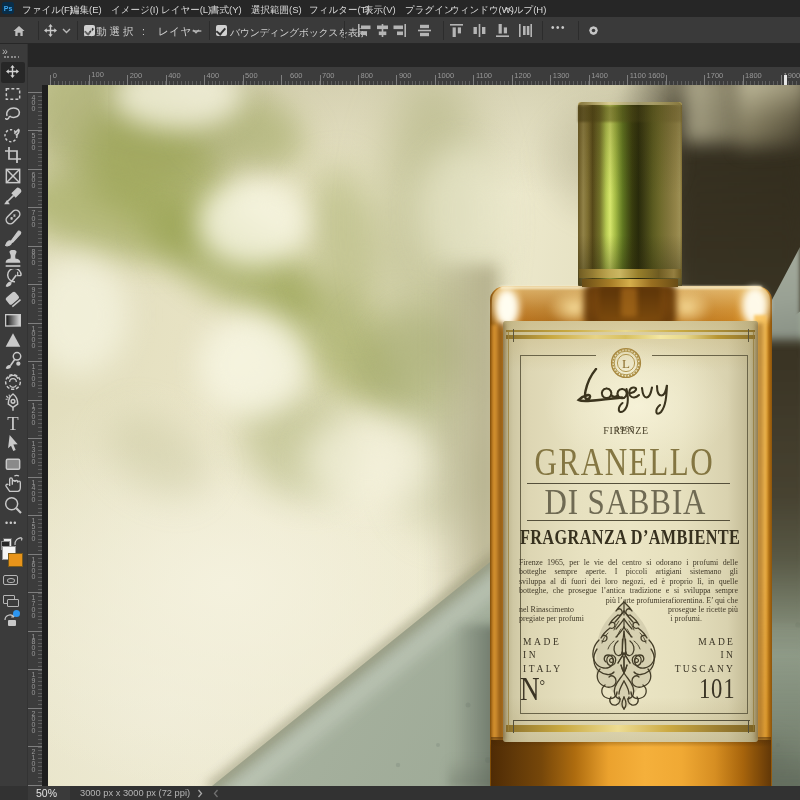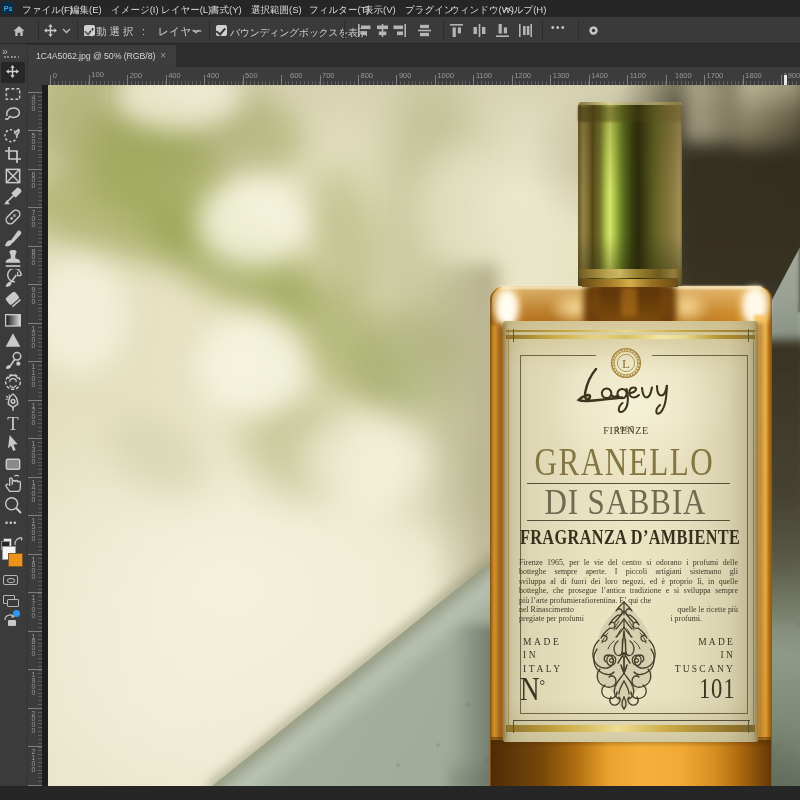--- a/index.html
+++ b/index.html
@@ -123,23 +123,20 @@
 <svg class="abs" style="left:586px;top:6px" width="15" height="15" viewBox="0 0 16 16">
 <g fill="#c5c5c5">
           <rect x="4.6" y="4.6" width="6.8" height="6.8" rx="1.2"></rect>
           <rect x="4.6" y="4.6" width="6.8" height="6.8" rx="1.2" transform="rotate(45 8 8)"></rect>
           <circle cx="8" cy="8" r="4.4"></circle>
         </g>
 <circle cx="8" cy="8" r="1.9" fill="#3a3a3a"></circle>
       </svg>
 
 </div>
-  <div id="tabbar" class="abs">
-    <div id="tab">1C4A5062.jpg @ 50% (RGB/8)<span class="x">×</span></div>
-  </div>
   <div id="toolbar" class="abs">
 <div class="abs" style="left:2px;top:1px;color:#b5b5b5;font-size:10.5px;letter-spacing:-1.5px">»</div>
 <div class="abs" style="left:4px;top:12px;width:15px;height:2px;background:repeating-linear-gradient(90deg,#8a8a8a 0 2px,transparent 2px 3.5px)"></div>
 <div class="abs" style="left:1px;top:17.5px;width:24px;height:21px;background:#272727;border-radius:2px"></div>
 <svg class="abs" style="left:6px;top:21px" width="13" height="13" viewBox="0 0 13 13" fill="#d2d2d2">
         <path d="M6.5,0 L8.7,2.8 H7.2 V5.8 H10.2 V4.3 L13,6.5 L10.2,8.7 V7.2 H7.2 V10.2 H8.7 L6.5,13 L4.3,10.2 H5.8 V7.2 H2.8 V8.7 L0,6.5 L2.8,4.3 V5.8 H5.8 V2.8 H4.3 Z"></path>
       </svg>
 <svg class="tool" style="top:39.5px" viewBox="0 0 15 15" width="20" height="20" fill="none" stroke="#c9c9c9" stroke-width="1.1">
         <rect x="2.5" y="3.5" width="10" height="8" stroke-dasharray="2.2,1.6"></rect>
       </svg>
@@ -276,21 +273,21 @@
 <span class="rlab" style="left:447.9px;top:3.5px">1100</span>
 <i class="htick" style="left:483.8px"></i>
 <span class="rlab" style="left:486.3px;top:3.5px">1200</span>
 <i class="htick" style="left:522.3px"></i>
 <span class="rlab" style="left:524.8px;top:3.5px">1300</span>
 <i class="htick" style="left:560.7px"></i>
 <span class="rlab" style="left:563.2px;top:3.5px">1400</span>
 <i class="htick" style="left:599.2px"></i>
 <span class="rlab" style="left:601.7px;top:3.5px">1100</span>
 <i class="htick" style="left:637.7px"></i>
-<span class="rlab" style="left:647px;top:3.5px">1600</span>
+<span class="rlab" style="left:620px;top:3.5px">1600</span>
 <i class="htick" style="left:676.1px"></i>
 <span class="rlab" style="left:678.6px;top:3.5px">1700</span>
 <i class="htick" style="left:714.6px"></i>
 <span class="rlab" style="left:717.1px;top:3.5px">1800</span>
 <i class="htick" style="left:753.0px"></i>
 <span class="rlab" style="left:755.5px;top:3.5px">1900</span>
 <i style="position:absolute;left:756px;top:8px;width:2.5px;height:10px;background:#e6e6e6"></i>
     </div>
   <div id="vruler" class="abs">
       <div style="position:absolute;left:10px;top:6.7px;width:4px;height:694px;background:repeating-linear-gradient(180deg,#5e5e5e 0 1px,transparent 1px 3.85px)"></div>
@@ -507,27 +504,27 @@
   <div class="abs" style="left:24px;top:162px;width:203px;height:1.4px;background:#55503a"></div>
   <div class="abs" style="left:0px;top:162px;width:245px;text-align:center;font-size:36px;line-height:38px;letter-spacing:1px;color:#6f6a52;transform:scaleX(.86);transform-origin:122px 0">DI SABBIA</div>
   <div class="abs" style="left:24px;top:198.5px;width:203px;height:1.4px;background:#55503a"></div>
   <div class="abs" style="left:-11px;top:205px;width:247px;text-align:center;font-size:21px;line-height:23px;font-weight:bold;letter-spacing:0.5px;color:#36301d;white-space:nowrap;transform:scaleX(.774);transform-origin:123.5px 0">FRAGRANZA D’AMBIENTE</div>
 
   <div class="abs" style="left:16px;top:237px;width:219px;font-size:7.9px;line-height:9.4px;color:#413a28;text-align:justify">
     <div style="text-align-last:justify">Firenze 1965, per le vie del centro si odorano i profumi delle</div>
     <div style="text-align-last:justify">botteghe sempre aperte. I piccoli artigiani sistemano gli</div>
     <div style="text-align-last:justify">sviluppa al di fuori dei loro negozi, ed è proprio lì, in quelle</div>
     <div style="text-align-last:justify">botteghe, che prosegue l’antica tradizione e si sviluppa sempre</div>
-    <div style="display:flex;justify-content:flex-start">
+    <div style="display:flex;justify-content:flex-end">
             <span>più l’arte profumiera</span>
             <span>fiorentina. E’ qui che</span>
           </div>
     <div style="display:flex;justify-content:space-between">
             <span>nel Rinascimento</span>
-            <span>quelle le ricette più</span>
+            <span>prosegue le ricette più</span>
           </div>
     <div style="display:flex;justify-content:space-between">
             <span>pregiate per profumi</span>
             <span style="margin-right:36px">i profumi.</span>
           </div>
   </div>
 
   <svg class="abs" style="left:82px;top:278px" width="78" height="112" viewBox="0 0 78 112" fill="none" stroke="#443d27" stroke-width="1.3" stroke-linecap="round">
  <path d="M39,2 C30,12 16,24 13,40 C10,52 12,60 11,66 C10,76 14,84 22,88 C28,91 30,96 32,102 C34,107 37,109 39,110 C41,109 44,107 46,102 C48,96 50,91 56,88 C64,84 68,76 67,66 C66,60 68,52 65,40 C62,24 48,12 39,2 Z" fill="rgba(88,81,52,.13)" stroke="none"></path>
  <g id="g1">
@@ -553,13 +550,24 @@
   <div class="abs" style="left:20px;top:315px;font-size:9.5px;letter-spacing:2.6px;color:#3a3424;line-height:13.4px">MADE<br>IN<br>ITALY</div>
   <div class="abs" style="left:152px;top:315px;width:80px;font-size:9.5px;letter-spacing:2.2px;color:#3a3424;line-height:13.4px;text-align:right">MADE<br>IN<br>TUSCANY</div>
   <div class="abs" style="left:17px;top:348px;font-size:33px;line-height:34px;color:#3a3424;transform:scaleX(.82);transform-origin:0 0">N<span style="font-size:17px;vertical-align:9px">°</span></div>
   <div class="abs" style="left:196px;top:352px;font-size:29px;line-height:31px;letter-spacing:1px;color:#3a3424;transform:scaleX(.78);transform-origin:0 0">101</div>
 </div>
 
 <div class="abs" style="left:449px;top:238px;width:8px;height:418px;background:rgba(90,50,8,.45);filter:blur(2px)"></div>
 <div class="abs" style="left:708px;top:238px;width:7px;height:418px;background:rgba(100,58,10,.4);filter:blur(2px)"></div>
 
 </div>
+  <div id="status" class="abs">
+      <span class="abs" style="left:28px;top:0;width:42px;height:14px;background:#3a3a3a"></span>
+    <span class="abs" style="left:36px;top:1px;color:#e2e2e2;font-size:10.5px">50%</span>
+    <span class="abs" style="left:80px;top:1.5px;color:#b5b5b5;font-size:9.3px">3000 px x 3000 px (72 ppi)</span>
+    <svg class="abs" style="left:197px;top:3px" width="6" height="9" viewBox="0 0 6 9" fill="none" stroke="#a8a8a8" stroke-width="1.3">
+        <path d="M1.5,1 L4.5,4.5 L1.5,8"></path>
+      </svg>
+    <svg class="abs" style="left:213px;top:3px" width="6" height="9" viewBox="0 0 6 9" fill="none" stroke="#707070" stroke-width="1.3">
+        <path d="M4.5,1 L1.5,4.5 L4.5,8"></path>
+      </svg>
+  </div>
 </div>
 
 </body></html>

